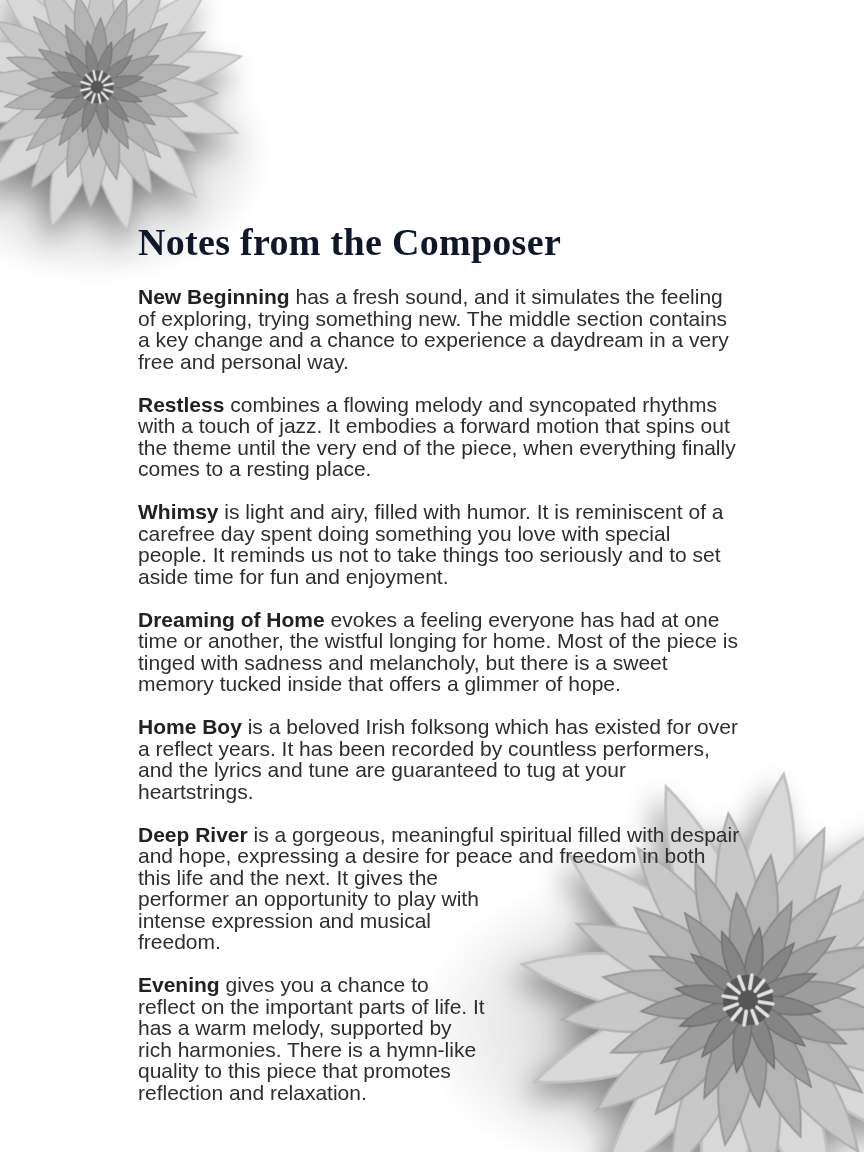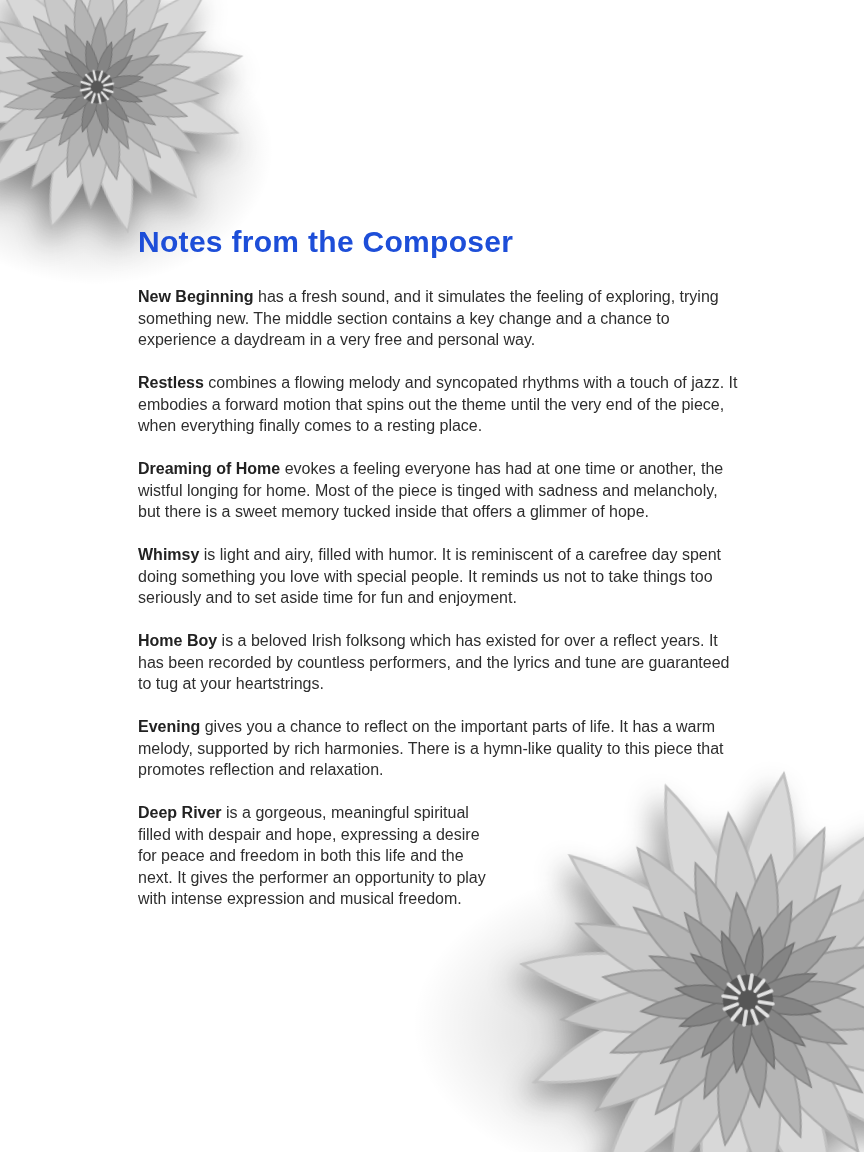--- a/index.html
+++ b/index.html
@@ -27,27 +27,28 @@
   .flower-br { left:508px; top:760px; transform:rotate(9deg); }
 
   
   .content {
     position:absolute; z-index:2;
     left:138px; top:224px; width:602px;
     color:#2e2e2e;
   }
   .content h1 {
     margin:0 0 26px 0;
-    font-size:30px; line-height:36px;
-    font-weight:700; color:#1d4ed8;
+    font-size:38px; line-height:36px;
+    font-weight:700; color:#0f172a;
     letter-spacing:0.3px;
+    font-family:Liberation Serif, serif;
   }
   .content p {
     margin:0 0 21.5px 0;
-    font-size:16px; line-height:21.5px;
+    font-size:21px; line-height:21.5px;
   }
   .content p b { font-weight:700; color:#222; }
   .wrap-spacer {
     float:right;
     width:250px; height:360px;
     shape-outside:inset(44px 0 0 0);
   }
 </style>
 </head>
 <body>
@@ -117,27 +118,27 @@
     <use href="#lotus"></use>
   </svg>
 
   <div class="content">
     <h1>Notes from the Composer</h1>
 
     <p><b>New Beginning</b><span> has a fresh sound, and it simulates the feeling of exploring, trying something new. The middle section contains a key change and a chance to experience a daydream in a very free and personal way.</span></p>
 
     <p><b>Restless</b><span> combines a flowing melody and syncopated rhythms with a touch of jazz. It embodies a forward motion that spins out the theme until the very end of the piece, when everything finally comes to a resting place.</span></p>
 
+    <p><b>Whimsy</b><span> is light and airy, filled with humor. It is reminiscent of a carefree day spent doing something you love with special people. It reminds us not to take things too seriously and to set aside time for fun and enjoyment.</span></p>
+
     <p><b>Dreaming of Home</b><span> evokes a feeling everyone has had at one time or another, the wistful longing for home. Most of the piece is tinged with sadness and melancholy, but there is a sweet memory tucked inside that offers a glimmer of hope.</span></p>
-
-    <p><b>Whimsy</b><span> is light and airy, filled with humor. It is reminiscent of a carefree day spent doing something you love with special people. It reminds us not to take things too seriously and to set aside time for fun and enjoyment.</span></p>
 
     <p><b>Home Boy</b><span> is a beloved Irish folksong which has existed for over a reflect years. It has been recorded by countless performers, and the lyrics and tune are guaranteed to tug at your heartstrings.</span></p>
 
     <div class="wrap-spacer"></div>
 
+    <p><b>Deep River</b><span> is a gorgeous, meaningful spiritual filled with despair and hope, expressing a desire for peace and freedom in both this life and the next. It gives the performer an opportunity to play with intense expression and musical freedom.</span></p>
+
     <p><b>Evening</b><span> gives you a chance to reflect on the important parts of life. It has a warm melody, supported by rich harmonies. There is a hymn-like quality to this piece that promotes reflection and relaxation.</span></p>
-
-    <p><b>Deep River</b><span> is a gorgeous, meaningful spiritual filled with despair and hope, expressing a desire for peace and freedom in both this life and the next. It gives the performer an opportunity to play with intense expression and musical freedom.</span></p>
 
   </div>
 
 </div>
 
 </body></html>

